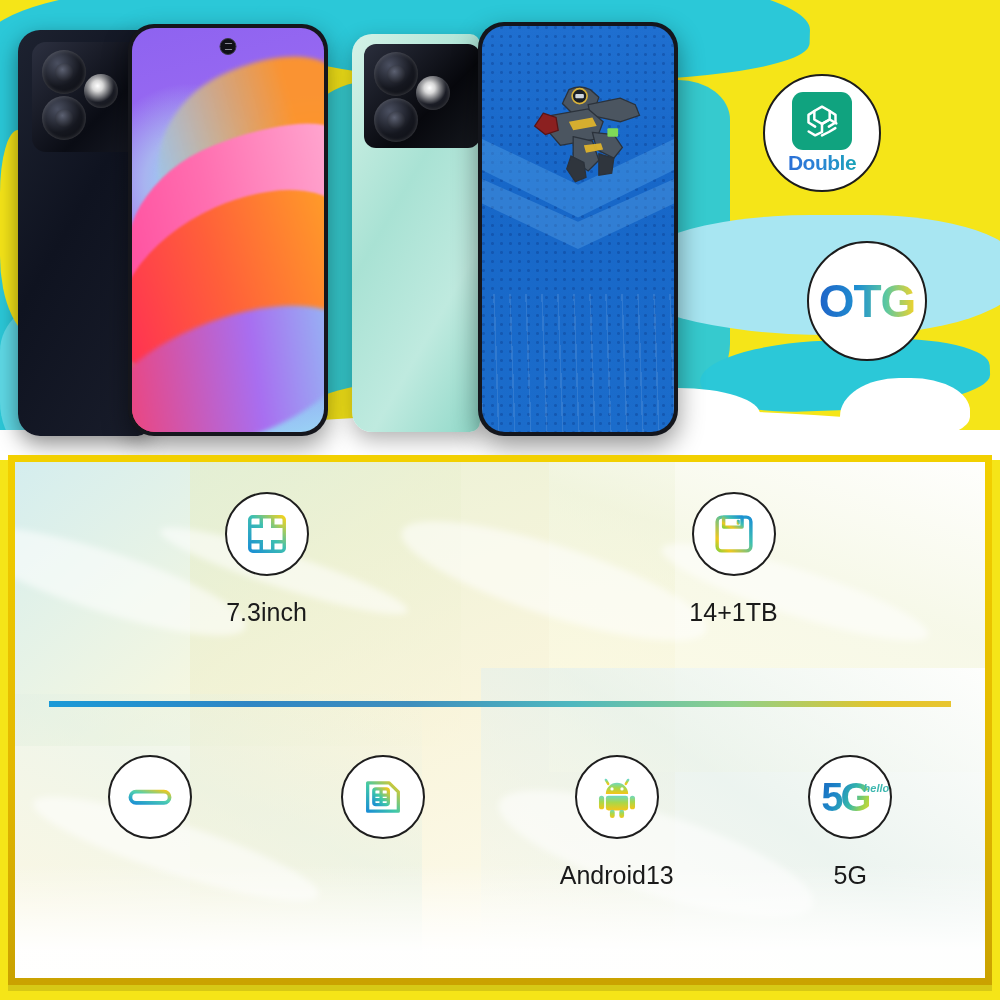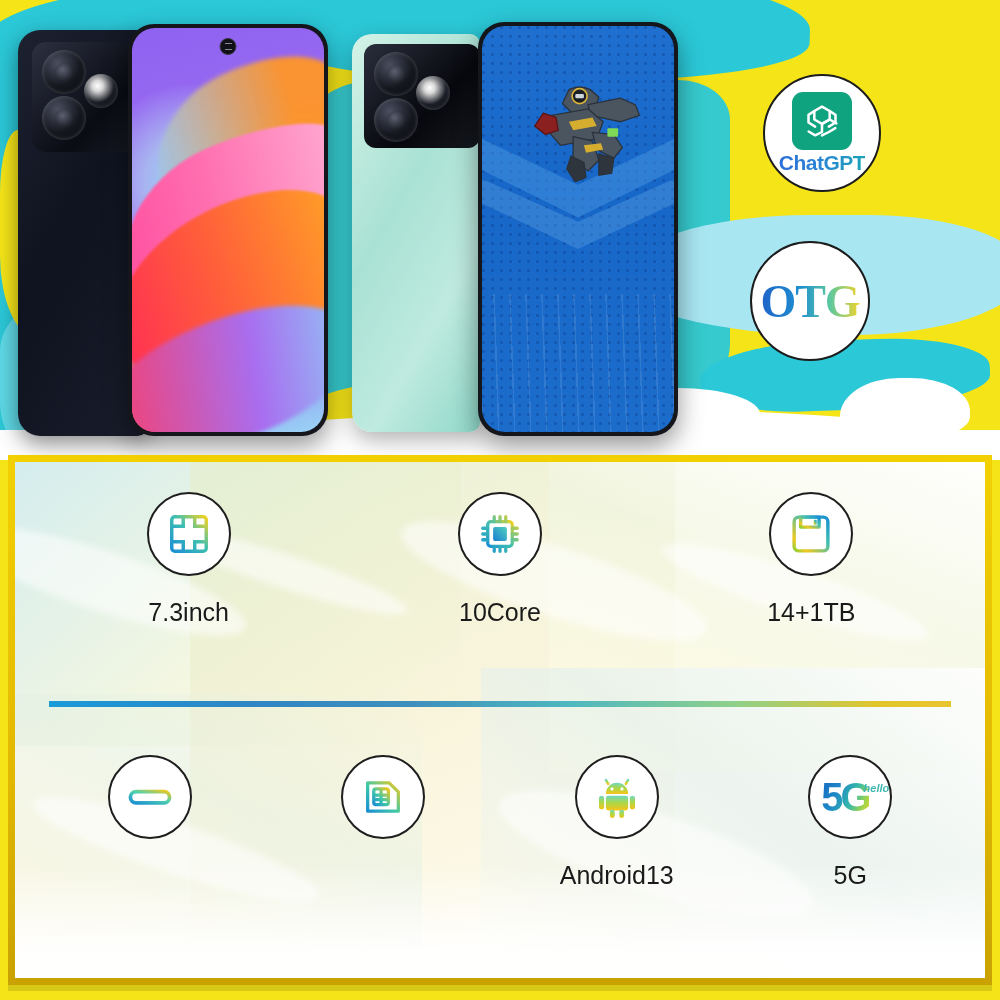--- a/index.html
+++ b/index.html
@@ -162,21 +162,21 @@
     position:absolute; border-radius:50%; background:#fff;
     border:2.5px solid #1c1c1c;
     display:flex; flex-direction:column; align-items:center; justify-content:center;
   }
   .badge-chatgpt { left:763px; top:74px; width:118px; height:118px; }
   .gpt-tile { width:60px; height:58px; border-radius:11px; background:#10a37f;
               display:flex; align-items:center; justify-content:center; margin-bottom:1px; }
   .gpt-label { font-weight:bold; font-size:21px; letter-spacing:-.5px;
                background:linear-gradient(90deg,#2b6fd6 0%,#2b84d6 45%,#1aa3b8 100%);
                -webkit-background-clip:text; background-clip:text; color:transparent; }
-  .badge-otg { left:750px; top:241px; width:120px; height:120px;font-family:Liberation Serif, serif; }
+  .badge-otg { left:807px; top:241px; width:120px; height:120px; }
   .otg-label { font-weight:bold; font-size:46px; letter-spacing:-1px;
                background:linear-gradient(90deg,#1f63c8 0%,#1f8fd0 40%,#5cc8a0 70%,#f2d32a 100%);
                -webkit-background-clip:text; background-clip:text; color:transparent; }
 
   
   .panel {
     position:absolute; left:8px; top:455px; width:984px; height:530px;
     background:#fdfbef;
     border:7px solid;
     border-image:linear-gradient(180deg,#f2d000 0%,#e3b800 60%,#caa200 100%) 1;
@@ -309,21 +309,21 @@
     <div class="gpt-tile">
       <svg width="40" height="40" viewBox="0 0 24 24" fill="none" stroke="#ffffff" stroke-width="1.5" stroke-linejoin="round" stroke-linecap="round">
         <path d="M12 3.4 L16.6 6 v5.1 L12 13.7 7.4 11.1 V6 Z"></path>
         <path d="M7.4 6 L3.9 8.3 v4.6 L7.9 15.4"></path>
         <path d="M16.6 6 l3.5 2.3 v4.6 l-4 2.5"></path>
         <path d="M12 13.7 v4.9 l-4.1 2 -3.9-2.3"></path>
         <path d="M12 13.7 l4.6-2.6 4 2.3"></path>
         <path d="M12 20.6 l4.1-2 3.9-2.3"></path>
       </svg>
     </div>
-    <div class="gpt-label">ChatGPT</div>
+    <div class="gpt-label">Double</div>
   </div>
 
   <div class="badge badge-otg">
     <div class="otg-label">OTG</div>
   </div>
 </section>
 
 <section class="panel">
   <div class="panel-wash">
     <div class="pw pw1"></div>
@@ -353,41 +353,20 @@
                   <stop offset="100%" stop-color="#f2d320"></stop>
             </linearGradient>
               </defs>
             <rect x="3" y="3" width="18" height="18" rx="1.6"></rect>
             <path d="M9 3v5H4M15 3v5h5M9 21v-5H4M15 21v-5h5"></path>
           </svg>
         </div>
         <div class="feat-label">7.3inch</div>
       </div>
 
-      <div class="feat">
-        <div class="feat-circle">
-          <svg width="46" height="46" viewBox="0 0 24 24" fill="none" stroke="url(#gB)" stroke-width="1.7" stroke-linecap="round">
-            <defs>
-                <linearGradient id="gB" x1="0" y1="1" x2="1" y2="0">
-              <stop offset="0" stop-color="#1a8fd4"></stop>
-                  <stop offset="50%" stop-color="#3fc0b0"></stop>
-                  <stop offset="100%" stop-color="#f2d320"></stop>
-            </linearGradient>
-            <linearGradient id="gBf" x1="0" y1="1" x2="1" y2="0">
-              <stop offset="0" stop-color="#1a7fd0"></stop>
-                  <stop offset="100%" stop-color="#4fd0c0"></stop>
-            </linearGradient>
-              </defs>
-            <rect x="5.6" y="5.6" width="12.8" height="12.8" rx="1.6"></rect>
-            <rect x="8.4" y="8.4" width="7.2" height="7.2" rx="1" fill="url(#gBf)" stroke="none"></rect>
-            <path d="M9 5.6V3M12 5.6V3M15 5.6V3M9 21v-2.6M12 21v-2.6M15 21v-2.6M5.6 9H3M5.6 12H3M5.6 15H3M21 9h-2.6M21 12h-2.6M21 15h-2.6"></path>
-          </svg>
-        </div>
-        <div class="feat-label">10Core</div>
-      </div>
 
       <div class="feat">
         <div class="feat-circle">
           <svg width="46" height="46" viewBox="0 0 24 24" fill="none" stroke="url(#gC)" stroke-width="1.8" stroke-linecap="round" stroke-linejoin="round">
             <defs>
                 <linearGradient id="gC" x1="0" y1="1" x2="1" y2="0">
               <stop offset="0" stop-color="#8fd03a"></stop>
                   <stop offset="18%" stop-color="#f0c81e"></stop>
                   <stop offset="62%" stop-color="#3fc0b0"></stop>
                   <stop offset="100%" stop-color="#1a8fd4"></stop>

